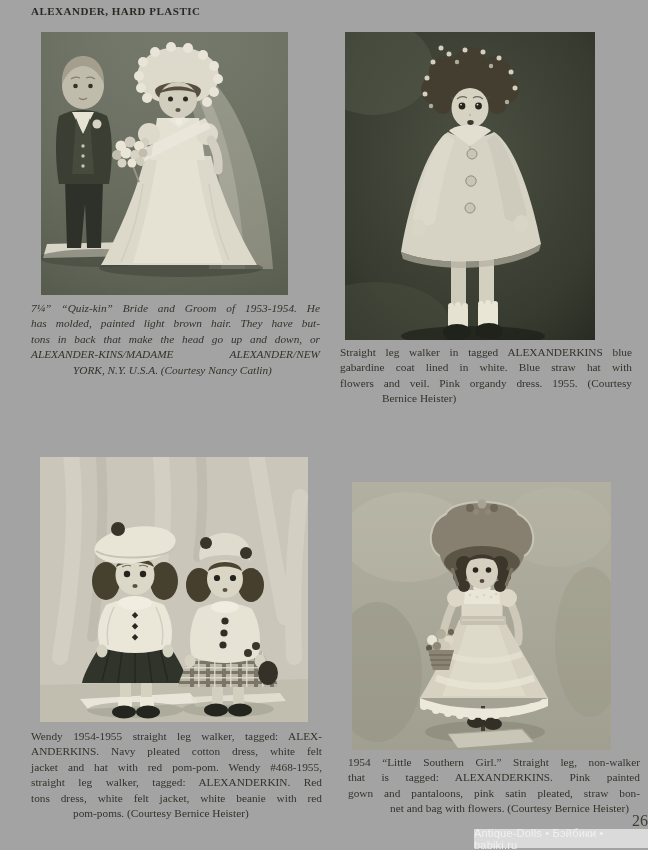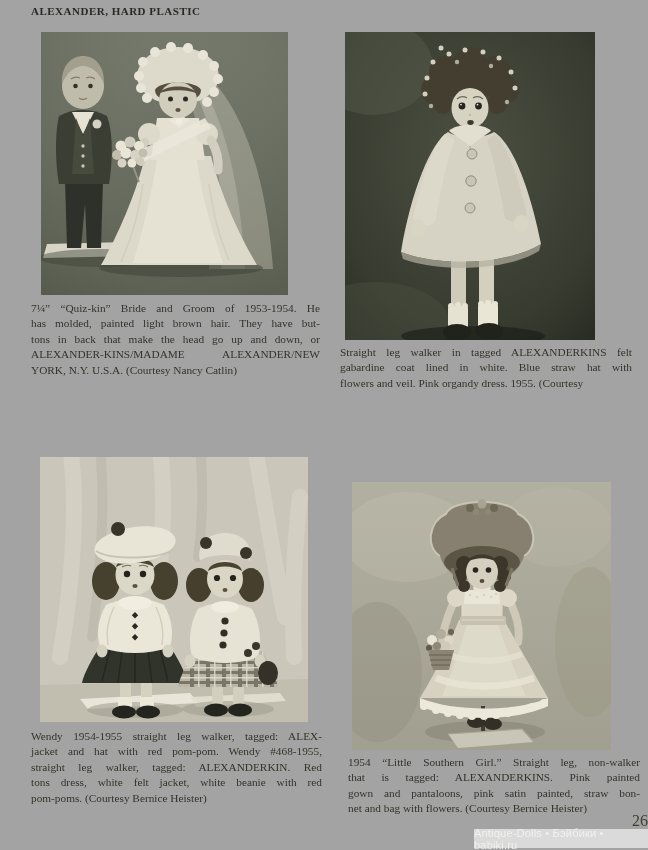--- a/index.html
+++ b/index.html
@@ -14,26 +14,26 @@
   }
   .photo { position:absolute; margin:0; padding:0; }
   .photo svg { display:block; width:100%; height:100%; }
   .ph1 { left:41px;  top:32px;  width:247px; height:263px; }
   .ph2 { left:345px; top:32px;  width:250px; height:308px; }
   .ph3 { left:40px;  top:457px; width:268px; height:265px; }
   .ph4 { left:352px; top:482px; width:259px; height:268px; }
   .caption {
     position:absolute; font-size:11.3px; line-height:15.4px; color:#34322b;
   }
-  .cap1 { left:31px;  top:301px; width:289px; }
+  .cap1 { left:31px;  top:301px; width:289px;font-style:italic; }
   .cap2 { left:340px; top:345px; width:292px; }
   .cap3 { left:31px;  top:729px; width:291px; }
   .cap4 { left:348px; top:755px; width:292px; }
   .cap-line { text-align:justify; text-align-last:justify; }
-  .cap-line:last-child { text-align-last:left; }
+  .cap-line:last-child { text-align-last:left;margin-left:42px; }
   .page-number {
     position:absolute; left:0; top:812px; width:100%;
     text-align:right; font-size:16px; color:#3f3d35;
   }
   .watermark {
     position:absolute; right:0; top:829px; width:174px; height:19px;
     background:#dadada; color:#f0f0ee;
     font-family:"Liberation Sans", sans-serif; font-size:11px;
     display:flex; align-items:center; justify-content:center;
     letter-spacing:0.2px;
@@ -223,23 +223,24 @@
       <path d="M104,99 L125,114 L146,99 C 140,91 110,91 104,99 Z" fill="#e3dfd0"></path>
       <path d="M125,114 L125,124" stroke="#b9b5a5" stroke-width="1.5"></path>
       <circle cx="127" cy="122" r="5" fill="#c9c5b5" stroke="#938e7e" stroke-width="1"></circle>
       <circle cx="126" cy="149" r="5.2" fill="#c9c5b5" stroke="#938e7e" stroke-width="1"></circle>
       <circle cx="125" cy="176" r="5" fill="#c9c5b5" stroke="#938e7e" stroke-width="1"></circle>
       <ellipse cx="74" cy="196" rx="7" ry="9" fill="#d9d5c5"></ellipse>
       <ellipse cx="176" cy="192" rx="7" ry="9" fill="#d9d5c5"></ellipse>
     </svg>
   </div>
   <div class="caption cap2">
-      <div class="cap-line">Straight leg walker in tagged ALEXANDERKINS felt</div>
+      <div class="cap-line">Straight leg walker in tagged ALEXANDERKINS blue</div>
       <div class="cap-line">gabardine coat lined in white. Blue straw hat with</div>
       <div class="cap-line">flowers and veil. Pink organdy dress. 1955. (Courtesy</div>
+      <div class="cap-line">Bernice Heister)</div>
     </div>
 
   <div class="photo ph3">
     <svg viewBox="0 0 268 265" role="img">
       <defs>
         <path id="sk2" d="M154,194 C 146,208 140,220 138,230 L 238,230 C 236,220 230,208 222,194 C 200,202 176,202 154,194 Z"></path>
         <clipPath id="c3">
             <use href="#sk2"></use>
           </clipPath>
       </defs>
@@ -344,20 +345,21 @@
       <path d="M160,104 C 156,86 170,76 185,76 C 200,76 214,86 210,104 C 202,96 168,96 160,104 Z" fill="#e0dccd"></path>
       <circle cx="166" cy="86" r="6" fill="#39352a"></circle>
       <circle cx="206" cy="96" r="6" fill="#39352a"></circle>
       <circle cx="177" cy="121" r="3.1" fill="#26221c"></circle>
       <circle cx="193" cy="121" r="3.1" fill="#26221c"></circle>
       <ellipse cx="185" cy="133" rx="2.5" ry="2" fill="#5e5044"></ellipse>
     </svg>
   </div>
   <div class="caption cap3">
       <div class="cap-line">Wendy 1954-1955 straight leg walker, tagged: ALEX-</div>
+      <div class="cap-line">ANDERKINS. Navy pleated cotton dress, white felt</div>
       <div class="cap-line">jacket and hat with red pom-pom. Wendy #468-1955,</div>
       <div class="cap-line">straight leg walker, tagged: ALEXANDERKIN. Red</div>
       <div class="cap-line">tons dress, white felt jacket, white beanie with red</div>
       <div class="cap-line">pom-poms. (Courtesy Bernice Heister)</div>
     </div>
 
   <div class="photo ph4">
     <svg viewBox="0 0 259 268" role="img">
       <defs>
         <linearGradient id="g4" x1="0" y1="0" x2="0" y2="1">
@@ -456,20 +458,20 @@
           <circle cx="124" cy="30" r="3" fill="#8f8878"></circle>
         <circle cx="136" cy="30" r="3" fill="#8f8878"></circle>
       </g>
       <path d="M100,86 L106,104" stroke="#7b7465" stroke-width="3"></path>
       <path d="M160,86 L154,104" stroke="#7b7465" stroke-width="3"></path>
     </svg>
   </div>
   <div class="caption cap4">
       <div class="cap-line">1954 “Little Southern Girl.” Straight leg, non-walker</div>
       <div class="cap-line">that is tagged: ALEXANDERKINS. Pink painted</div>
-      <div class="cap-line">gown and pantaloons, pink satin painted, straw bon-</div>
+      <div class="cap-line">gown and pantaloons, pink satin pleated, straw bon-</div>
       <div class="cap-line">net and bag with flowers. (Courtesy Bernice Heister)</div>
     </div>
 
   <div class="page-number">26</div>
   <div class="watermark">Antique-Dolls • Бэйбики • babiki.ru</div>
 
 </div>
 
 </body></html>

